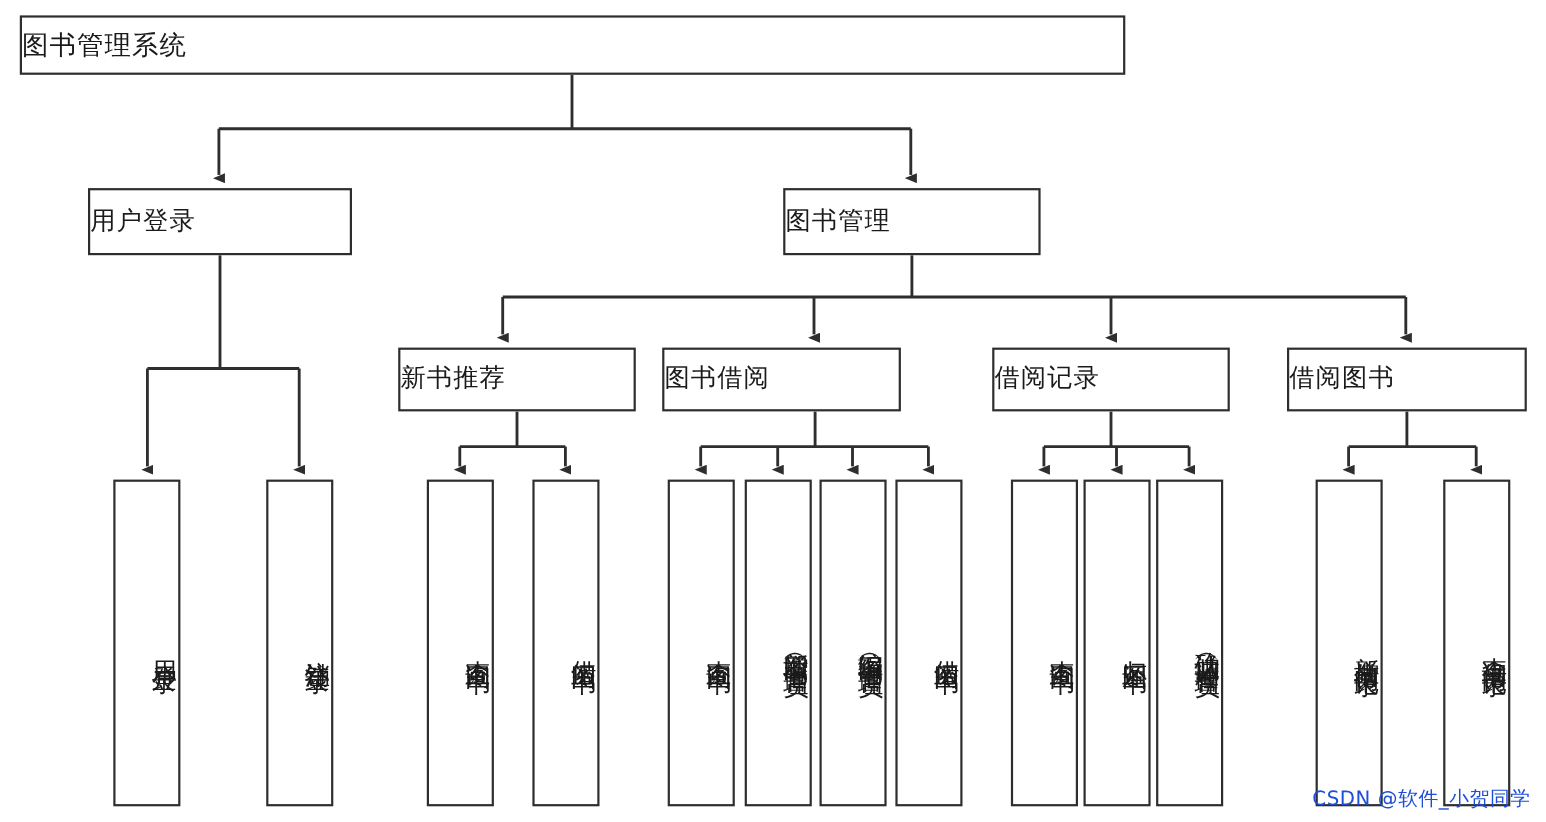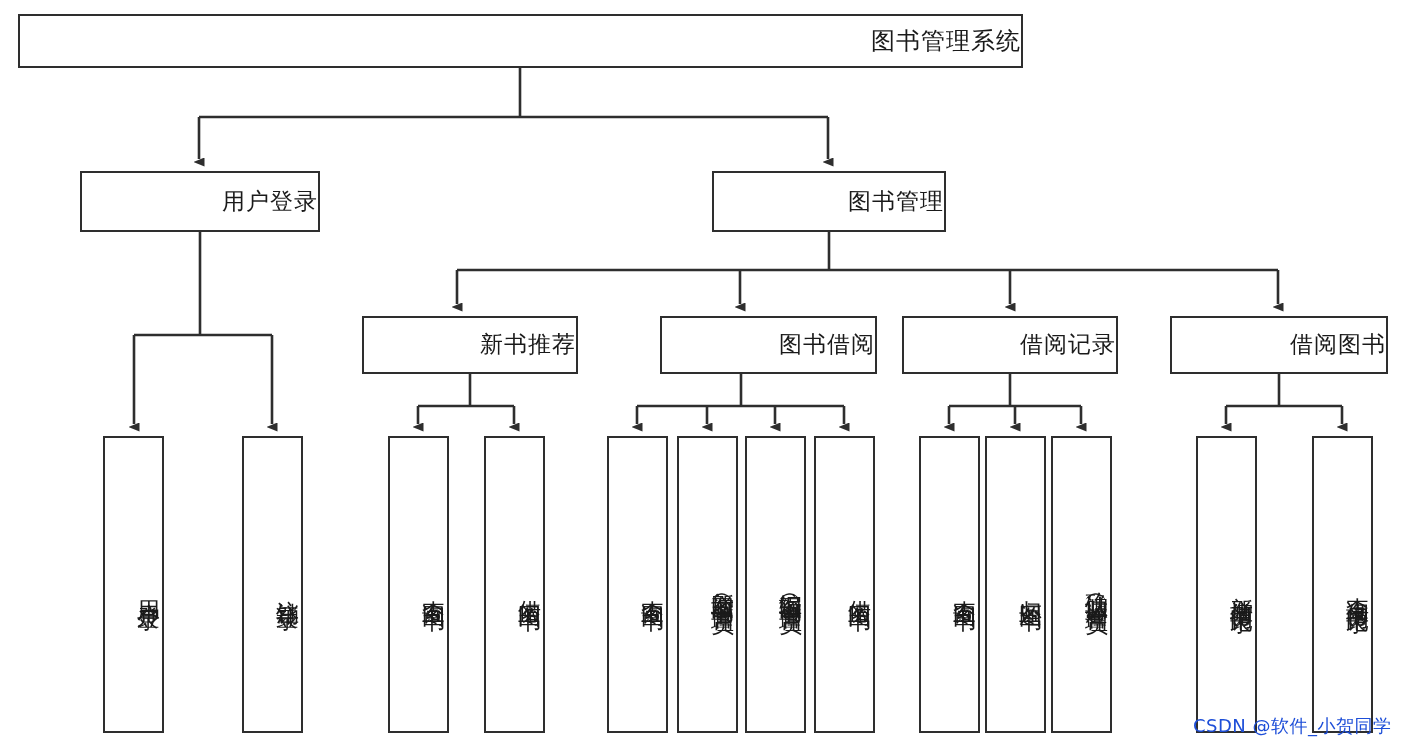--- a/index.html
+++ b/index.html
@@ -25,21 +25,21 @@
     height: 747px;
     pointer-events: none;
   }
   .node {
     position: absolute;
     box-sizing: border-box;
     border: 2.5px solid #2e2e2e;
     background: #ffffff;
     display: flex;
     align-items: center;
-    justify-content: flex-end;
+    justify-content: flex-start;
     color: #1a1a1a;
     line-height: 1.18;
   }
   .node.horiz {
     font-size: 23px;
     letter-spacing: 1px;
   }
   .node.vert {
     writing-mode: vertical-rl;
     text-orientation: upright;
@@ -115,21 +115,21 @@
   <div class="node horiz" style="left: 80px; top: 171px; width: 240px; height: 61px;">
     <span>用户登录</span>
   </div>
   <div class="node horiz" style="left: 712px; top: 171px; width: 234px; height: 61px;">
     <span>图书管理</span>
   </div>
 
   <div class="node horiz" style="left: 362px; top: 316px; width: 216px; height: 58px;">
     <span>新书推荐</span>
   </div>
-  <div class="node horiz" style="left: 660px; top: 316px; width: 217px; height: 58px;">
+  <div class="node horiz" style="left: 602px; top: 316px; width: 217px; height: 58px;">
     <span>图书借阅</span>
   </div>
   <div class="node horiz" style="left: 902px; top: 316px; width: 216px; height: 58px;">
     <span>借阅记录</span>
   </div>
   <div class="node horiz" style="left: 1170px; top: 316px; width: 218px; height: 58px;">
     <span>借阅图书</span>
   </div>
 
   <div class="node vert" style="left: 103px; top: 436px; width: 61px; height: 297px;">

